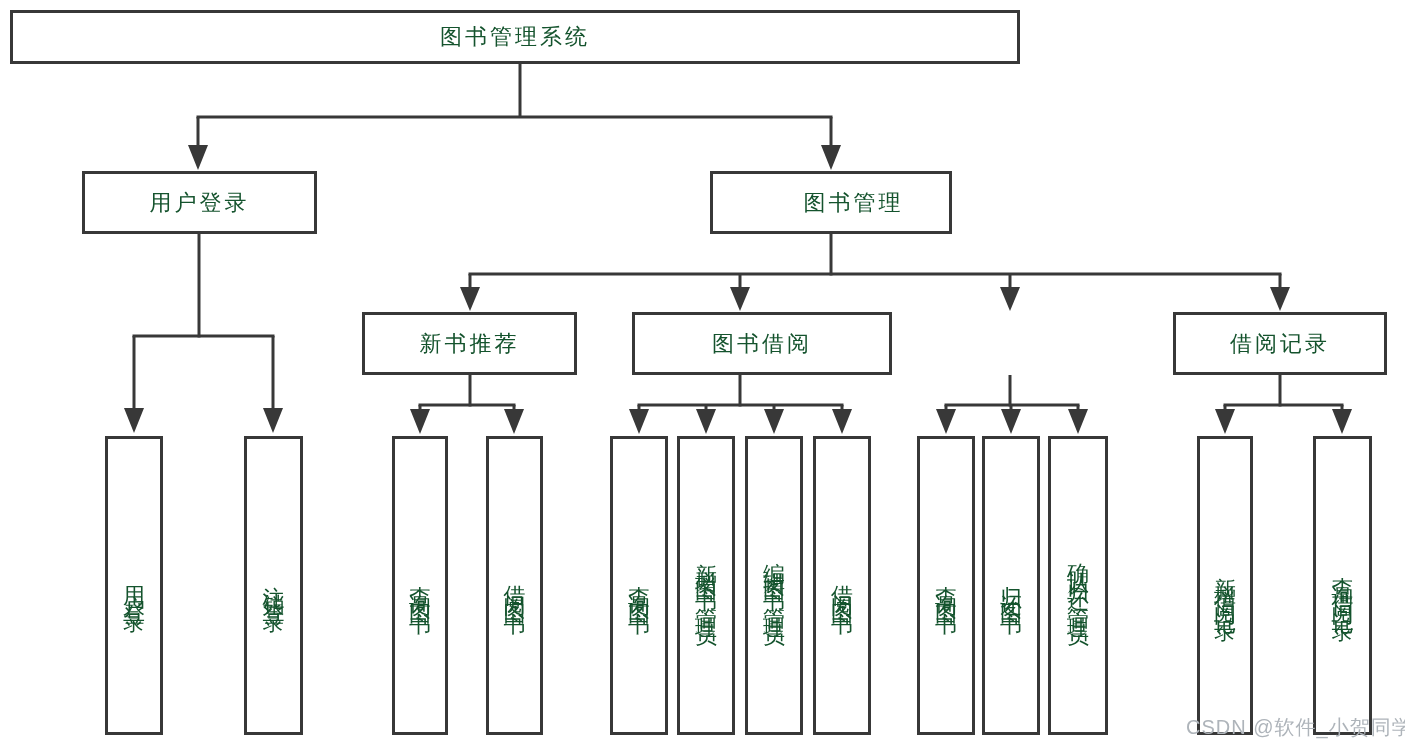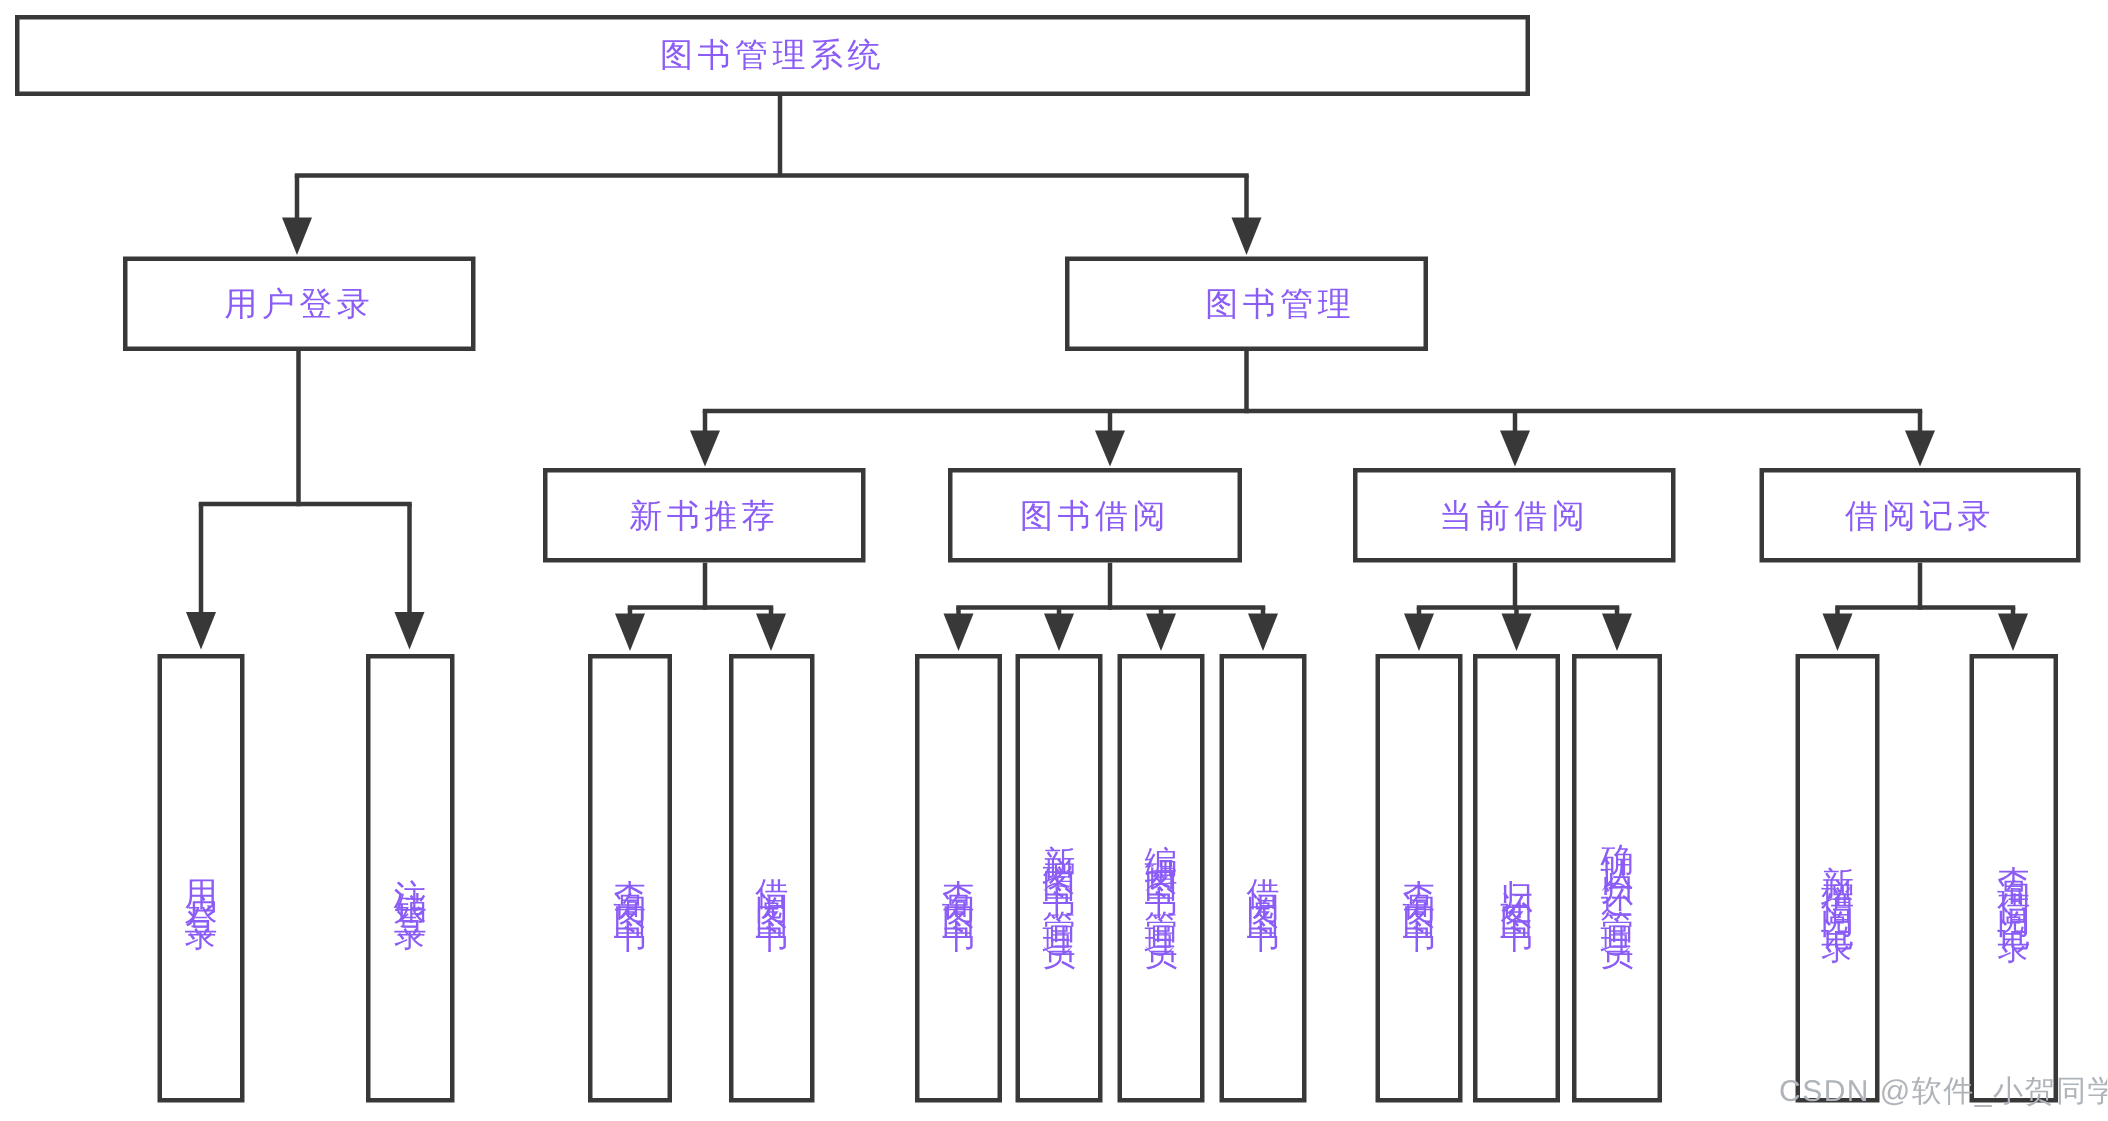--- a/index.html
+++ b/index.html
@@ -25,21 +25,21 @@
   .box {
     position: absolute;
     box-sizing: border-box;
     border: 3px solid #383838;
     background: #ffffff;
     display: flex;
     align-items: center;
     justify-content: center;
     font-size: 22px;
     letter-spacing: 3px;
-    color: #8b5cf6;
+    color: #14532d;
     white-space: nowrap;
   }
   .box.root   { left: 10px;  top: 10px;  width: 1010px; height: 54px; }
   .box.lvl2, .box.lvl3 { height: 63px; }
   .box.leaf {
     top: 436px;
     height: 299px;
     font-size: 22px;
     letter-spacing: 0;
   }
@@ -131,22 +131,21 @@
       <polygon points="1332,409 1352,409 1342,434"></polygon>
     </g>
   </svg>
 
   <div class="box root">图书管理系统</div>
 
   <div class="box lvl2" style="left:82px; top:171px; width:235px;">用户登录</div>
   <div class="box lvl2" style="left:710px; top:171px; width:242px;padding-left:45px;">图书管理</div>
 
   <div class="box lvl3" style="left:362px; top:312px; width:215px;">新书推荐</div>
-  <div class="box lvl3" style="left:632px; top:312px; width:196px;">图书借阅</div>
-  <div class="box lvl3" style="left:902px; top:312px; width:215px;">当前借阅</div>
+  <div class="box lvl3" style="left:632px; top:312px; width:260px;">图书借阅</div>
   <div class="box lvl3" style="left:1173px; top:312px; width:214px;">借阅记录</div>
 
   <div class="box leaf" style="left:105px; width:58px;">
     <span class="vtext">用户登录</span>
   </div>
   <div class="box leaf" style="left:244px; width:59px;">
     <span class="vtext">注销登录</span>
   </div>
 
   <div class="box leaf" style="left:392px; width:56px;">

